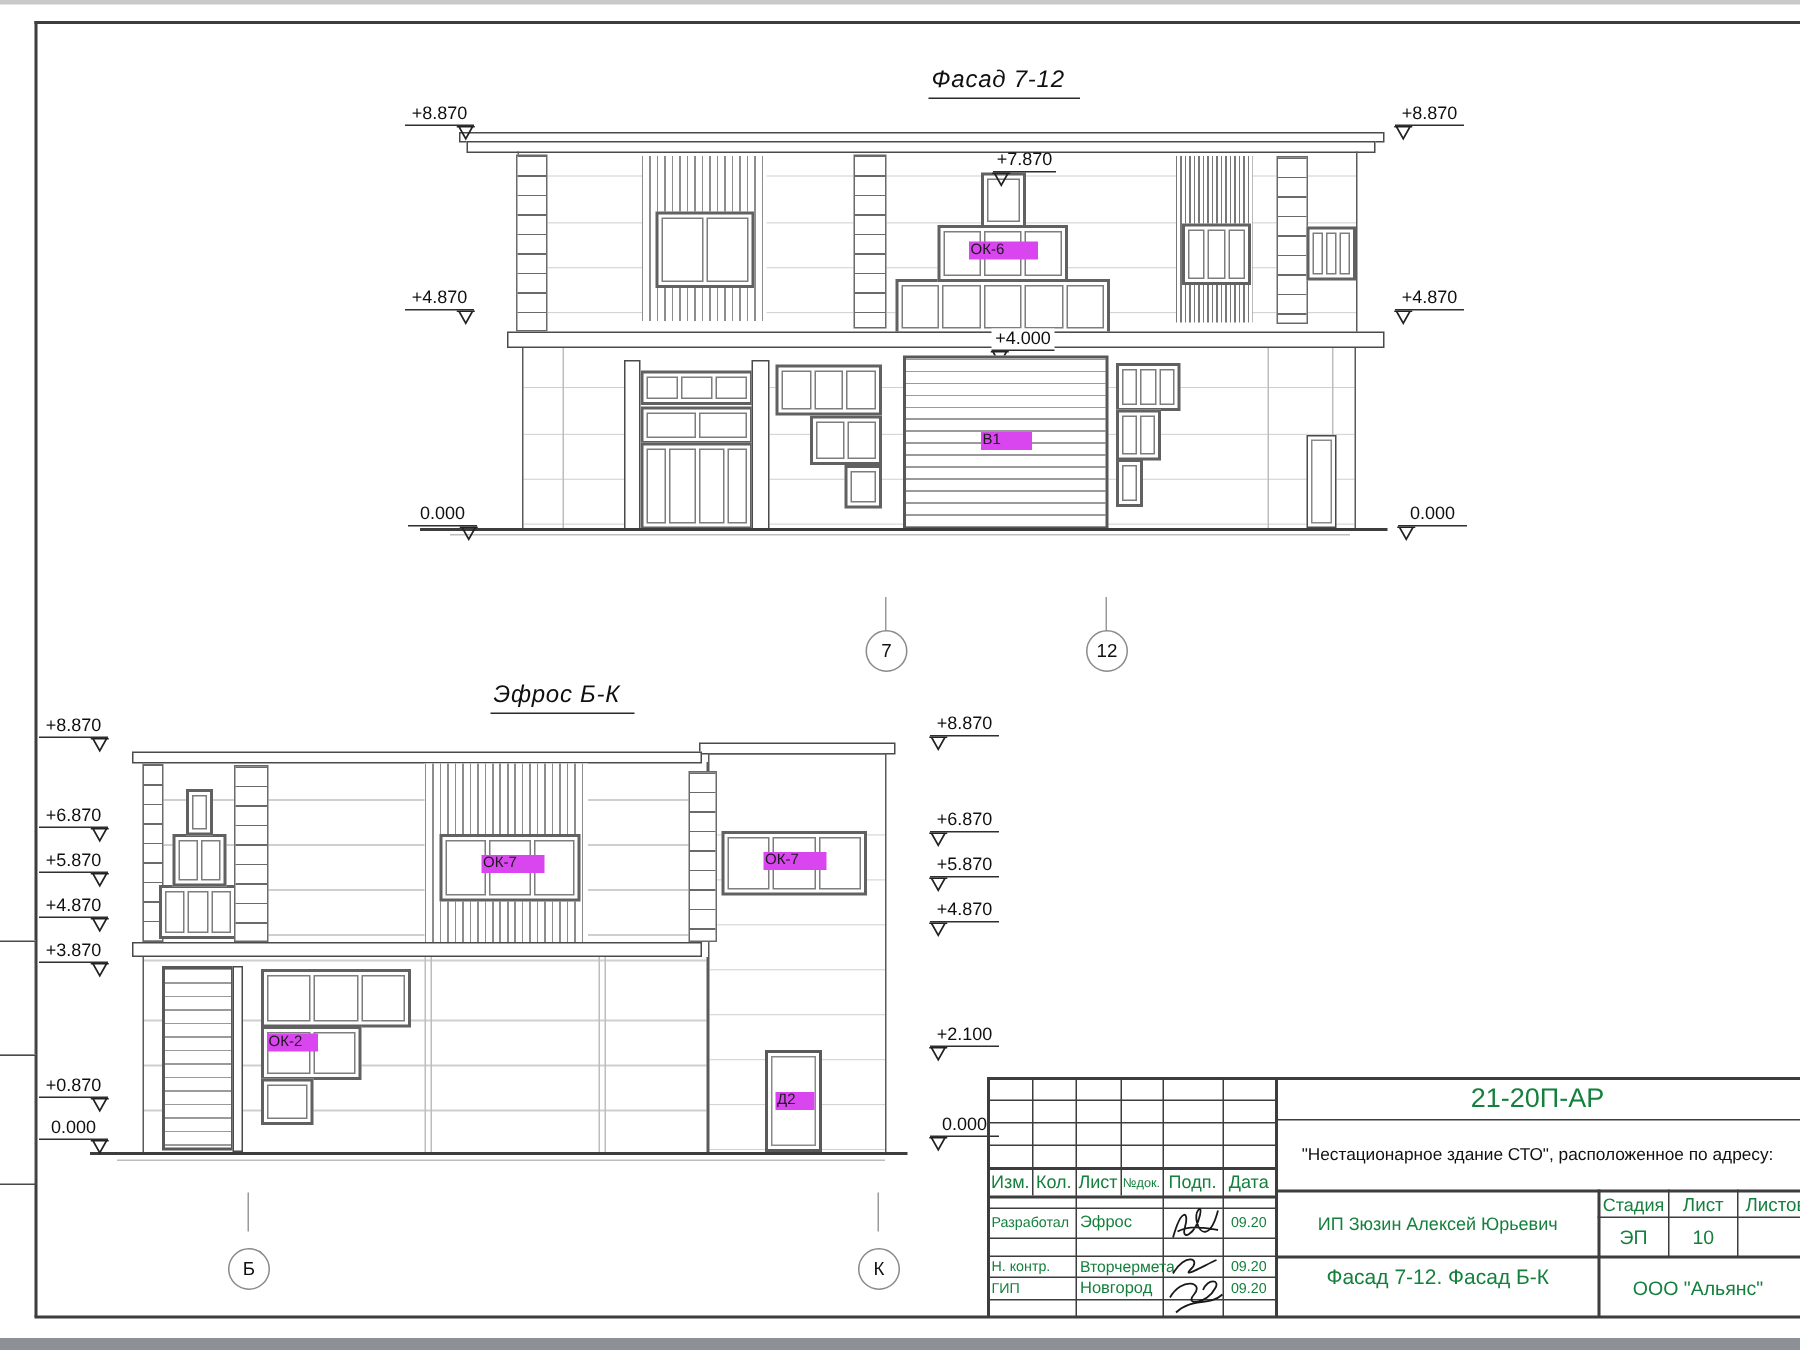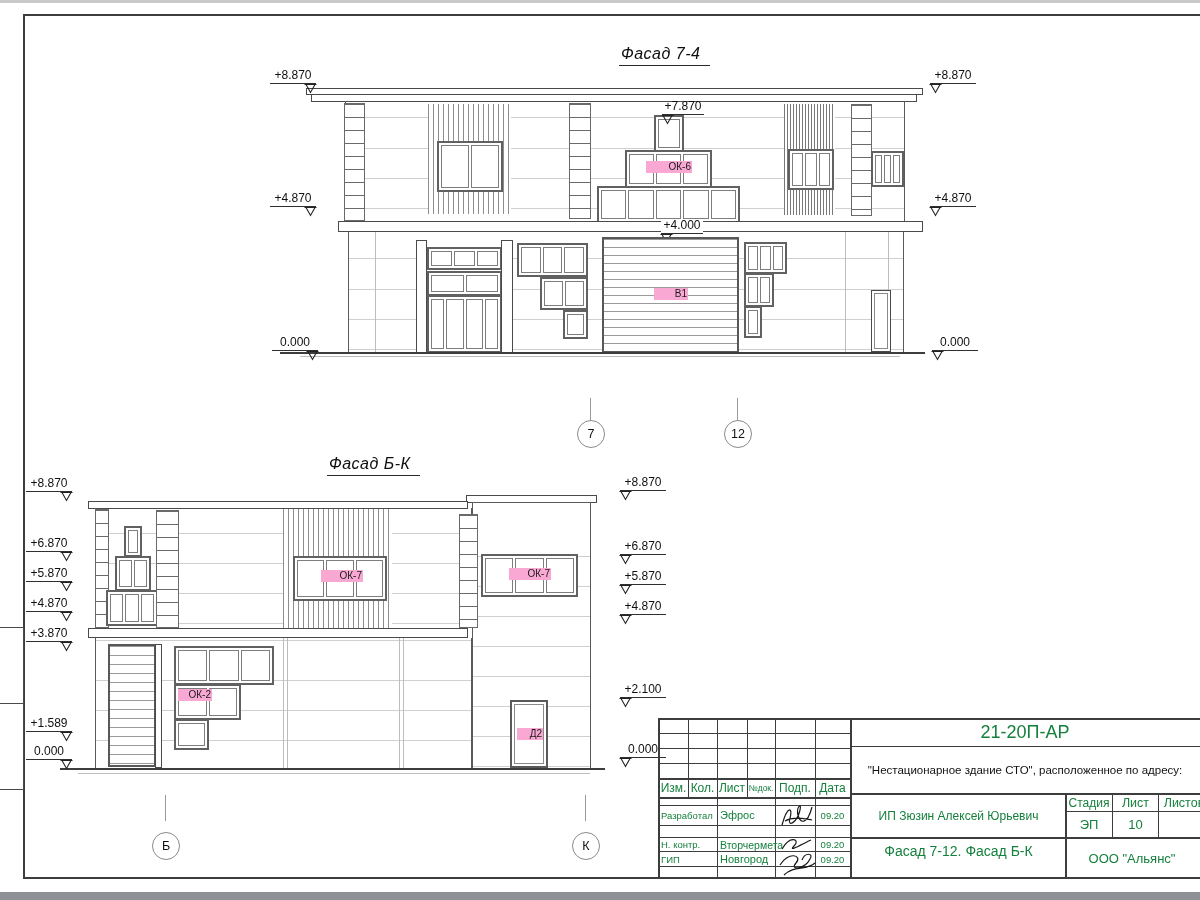--- a/index.html
+++ b/index.html
@@ -15,21 +15,21 @@
   .q{position:absolute;box-sizing:border-box;border:1px solid #6a6a6a;background-color:#fff;
      background-image:repeating-linear-gradient(180deg,#6a6a6a 0 1px,transparent 1px 13px);}
   .slat{position:absolute;background-color:#fff;
         background-image:repeating-linear-gradient(90deg,#8d8d8d 0 1px,transparent 1px 5px);}
   .slat.dense{background-image:repeating-linear-gradient(90deg,#787878 0 1px,transparent 1px 3px);}
   .roll{position:absolute;box-sizing:border-box;border:2px solid #585858;background-color:#fff;
         background-image:repeating-linear-gradient(180deg,#9a9a9a 0 1px,transparent 1px 8px);}
   .cells{position:absolute;display:flex;gap:2px;padding:2px;box-sizing:border-box;
          background:#fff;border:2px solid #616161;}
   .cells i{flex:1;border:1px solid #7d7d7d;background:#fff;}
-  .lbl{position:absolute;font-size:10px;color:#1a1a1a;background:#f9a8d4;text-align:right;line-height:1.15;padding:0 1px;}
+  .lbl{position:absolute;font-size:10px;color:#1a1a1a;background:#d946ef;text-align:left;line-height:1.15;padding:0 1px;}
   .ftitle{position:absolute;font-size:16px;font-style:italic;color:#101010;
           border-bottom:1px solid #2a2a2a;padding:0 10px 2px 2px;letter-spacing:.5px;}
   .elev{position:absolute;width:46px;text-align:center;font-size:12px;line-height:13px;color:#101010;
         border-bottom:1px solid #2f2f2f;padding-bottom:1px;}
   .elev.inner{width:42px;}
   .elev svg{position:absolute;top:100%;}
   .elev.ar svg{right:-1px;}
   .elev.al svg{left:-1px;}
   .axisc{position:absolute;width:26px;height:26px;border:1px solid #8a8a8a;border-radius:50%;background:#fff;
          display:flex;align-items:center;justify-content:center;font-size:12.5px;color:#101010;}
@@ -44,21 +44,21 @@
 
   <b class="edgebar" style="top:0;height:3px;background:#c9c9c9"></b>
   <b class="edgebar" style="top:892px;height:8px;background:#8d9196"></b>
 
   <b class="vl" style="left:23px;top:14px;height:864px;width:2px"></b>
   <b class="hl" style="left:23px;top:14px;width:1177px;height:2px"></b>
   <b class="hl" style="left:23px;top:877px;width:1177px;height:2px"></b>
   <b class="box" style="left:-2px;top:627px;width:26px;height:77px;border-width:1px"></b>
   <b class="box" style="left:-2px;top:703px;width:26px;height:87px;border-width:1px"></b>
 
-  <div class="ftitle" style="left:619px;top:45px">Фасад 7-4</div>
+  <div class="ftitle" style="left:619px;top:45px">Фасад 7-12</div>
 
   <b class="box" style="left:306px;top:88px;width:617px;height:7px"></b>
   <b class="box" style="left:311px;top:94px;width:606px;height:8px"></b>
 
   <div class="wall" style="left:345px;top:101px;width:560px;height:121px;background-position:0 18px"></div>
 
   <b class="q" style="left:344px;top:103px;width:21px;height:118px"></b>
   <b class="slat" style="left:428px;top:104px;width:83px;height:110px"></b>
   <div class="cells" style="left:437px;top:141px;width:66px;height:51px">
       <i></i>
@@ -187,21 +187,21 @@
       </svg></div>
   <div class="elev al" style="left:932px;top:336px"><span>0.000</span><svg width="13" height="11" viewBox="0 0 13 11">
         <path d="M0.5 1.5 H12.5 M2 1.5 L6.5 9.5 L11 1.5" fill="none" stroke="#222" stroke-width="1.1"></path>
       </svg></div>
 
   <b class="vl" style="left:590px;top:398px;height:23px;background:#9a9a9a"></b>
   <div class="axisc" style="left:577px;top:420px">7</div>
   <b class="vl" style="left:737px;top:398px;height:23px;background:#9a9a9a"></b>
   <div class="axisc" style="left:724px;top:420px">12</div>
 
-  <div class="ftitle" style="left:327px;top:455px">Фасад Б-К</div>
+  <div class="ftitle" style="left:327px;top:455px">Эфрос Б-К</div>
 
   <b class="box" style="left:466px;top:495px;width:131px;height:8px"></b>
   <div class="wall" style="left:472px;top:502px;width:119px;height:266px;border-top:1px solid #5a5a5a;background-position:0 24px"></div>
   <b class="box" style="left:88px;top:501px;width:380px;height:8px"></b>
   <div class="wall" style="left:95px;top:508px;width:377px;height:120px;background-position:0 26px"></div>
 
   <b class="q" style="left:95px;top:509px;width:14px;height:119px"></b>
   <div class="cells" style="left:106px;top:590px;width:52px;height:36px">
       <i></i>
       <i></i>
@@ -271,21 +271,21 @@
       </svg></div>
   <div class="elev ar" style="left:26px;top:567px"><span>+5.870</span><svg width="13" height="11" viewBox="0 0 13 11">
         <path d="M0.5 1.5 H12.5 M2 1.5 L6.5 9.5 L11 1.5" fill="none" stroke="#222" stroke-width="1.1"></path>
       </svg></div>
   <div class="elev ar" style="left:26px;top:597px"><span>+4.870</span><svg width="13" height="11" viewBox="0 0 13 11">
         <path d="M0.5 1.5 H12.5 M2 1.5 L6.5 9.5 L11 1.5" fill="none" stroke="#222" stroke-width="1.1"></path>
       </svg></div>
   <div class="elev ar" style="left:26px;top:627px"><span>+3.870</span><svg width="13" height="11" viewBox="0 0 13 11">
         <path d="M0.5 1.5 H12.5 M2 1.5 L6.5 9.5 L11 1.5" fill="none" stroke="#222" stroke-width="1.1"></path>
       </svg></div>
-  <div class="elev ar" style="left:26px;top:717px"><span>+1.589</span><svg width="13" height="11" viewBox="0 0 13 11">
+  <div class="elev ar" style="left:26px;top:717px"><span>+0.870</span><svg width="13" height="11" viewBox="0 0 13 11">
         <path d="M0.5 1.5 H12.5 M2 1.5 L6.5 9.5 L11 1.5" fill="none" stroke="#222" stroke-width="1.1"></path>
       </svg></div>
   <div class="elev ar" style="left:26px;top:745px"><span>0.000</span><svg width="13" height="11" viewBox="0 0 13 11">
         <path d="M0.5 1.5 H12.5 M2 1.5 L6.5 9.5 L11 1.5" fill="none" stroke="#222" stroke-width="1.1"></path>
       </svg></div>
 
   <div class="elev al" style="left:620px;top:476px"><span>+8.870</span><svg width="13" height="11" viewBox="0 0 13 11">
         <path d="M0.5 1.5 H12.5 M2 1.5 L6.5 9.5 L11 1.5" fill="none" stroke="#222" stroke-width="1.1"></path>
       </svg></div>
   <div class="elev al" style="left:620px;top:540px"><span>+6.870</span><svg width="13" height="11" viewBox="0 0 13 11">

